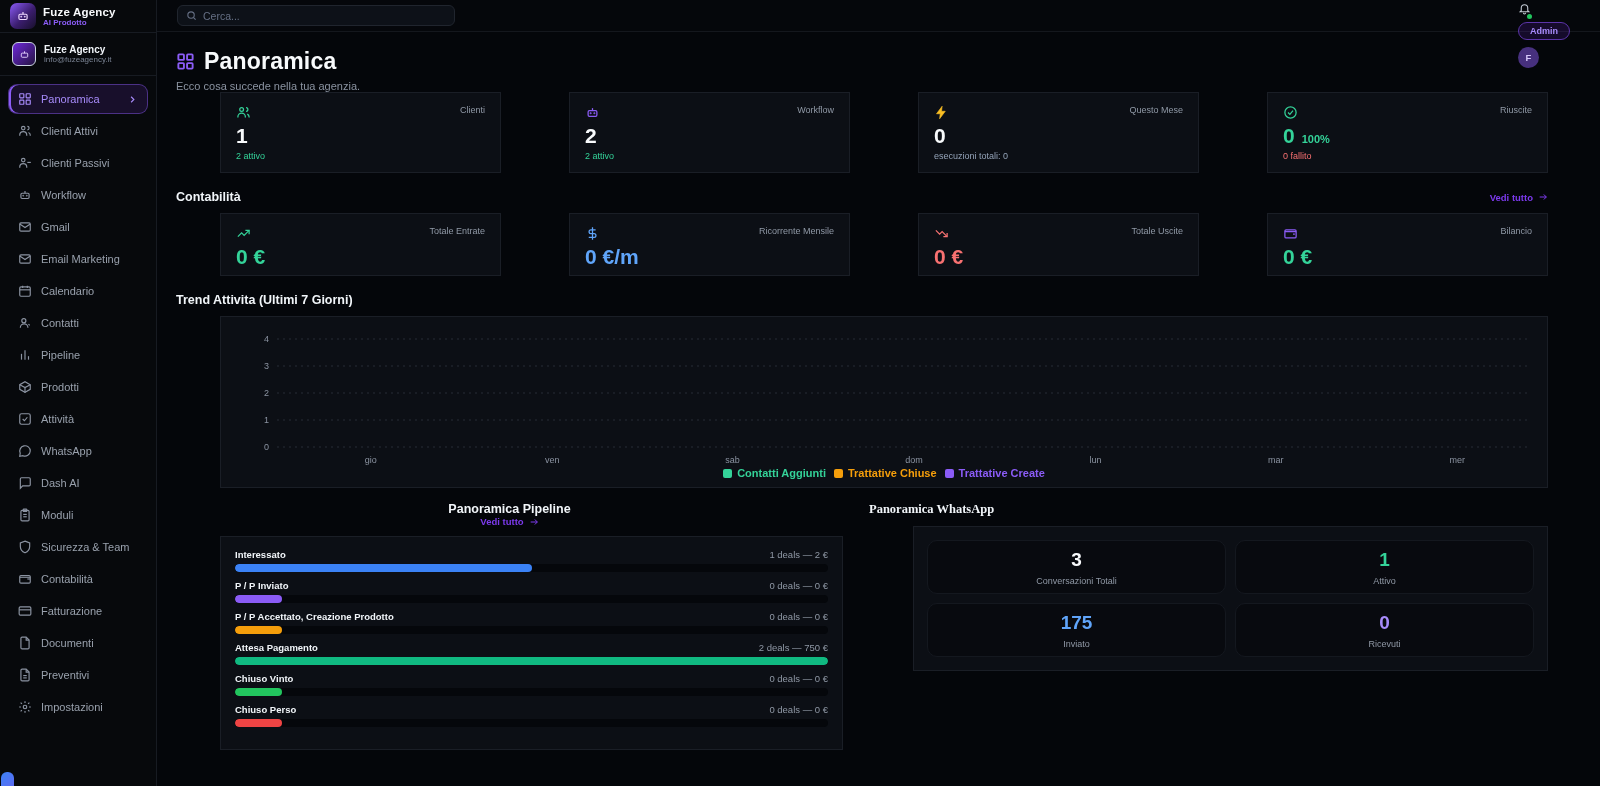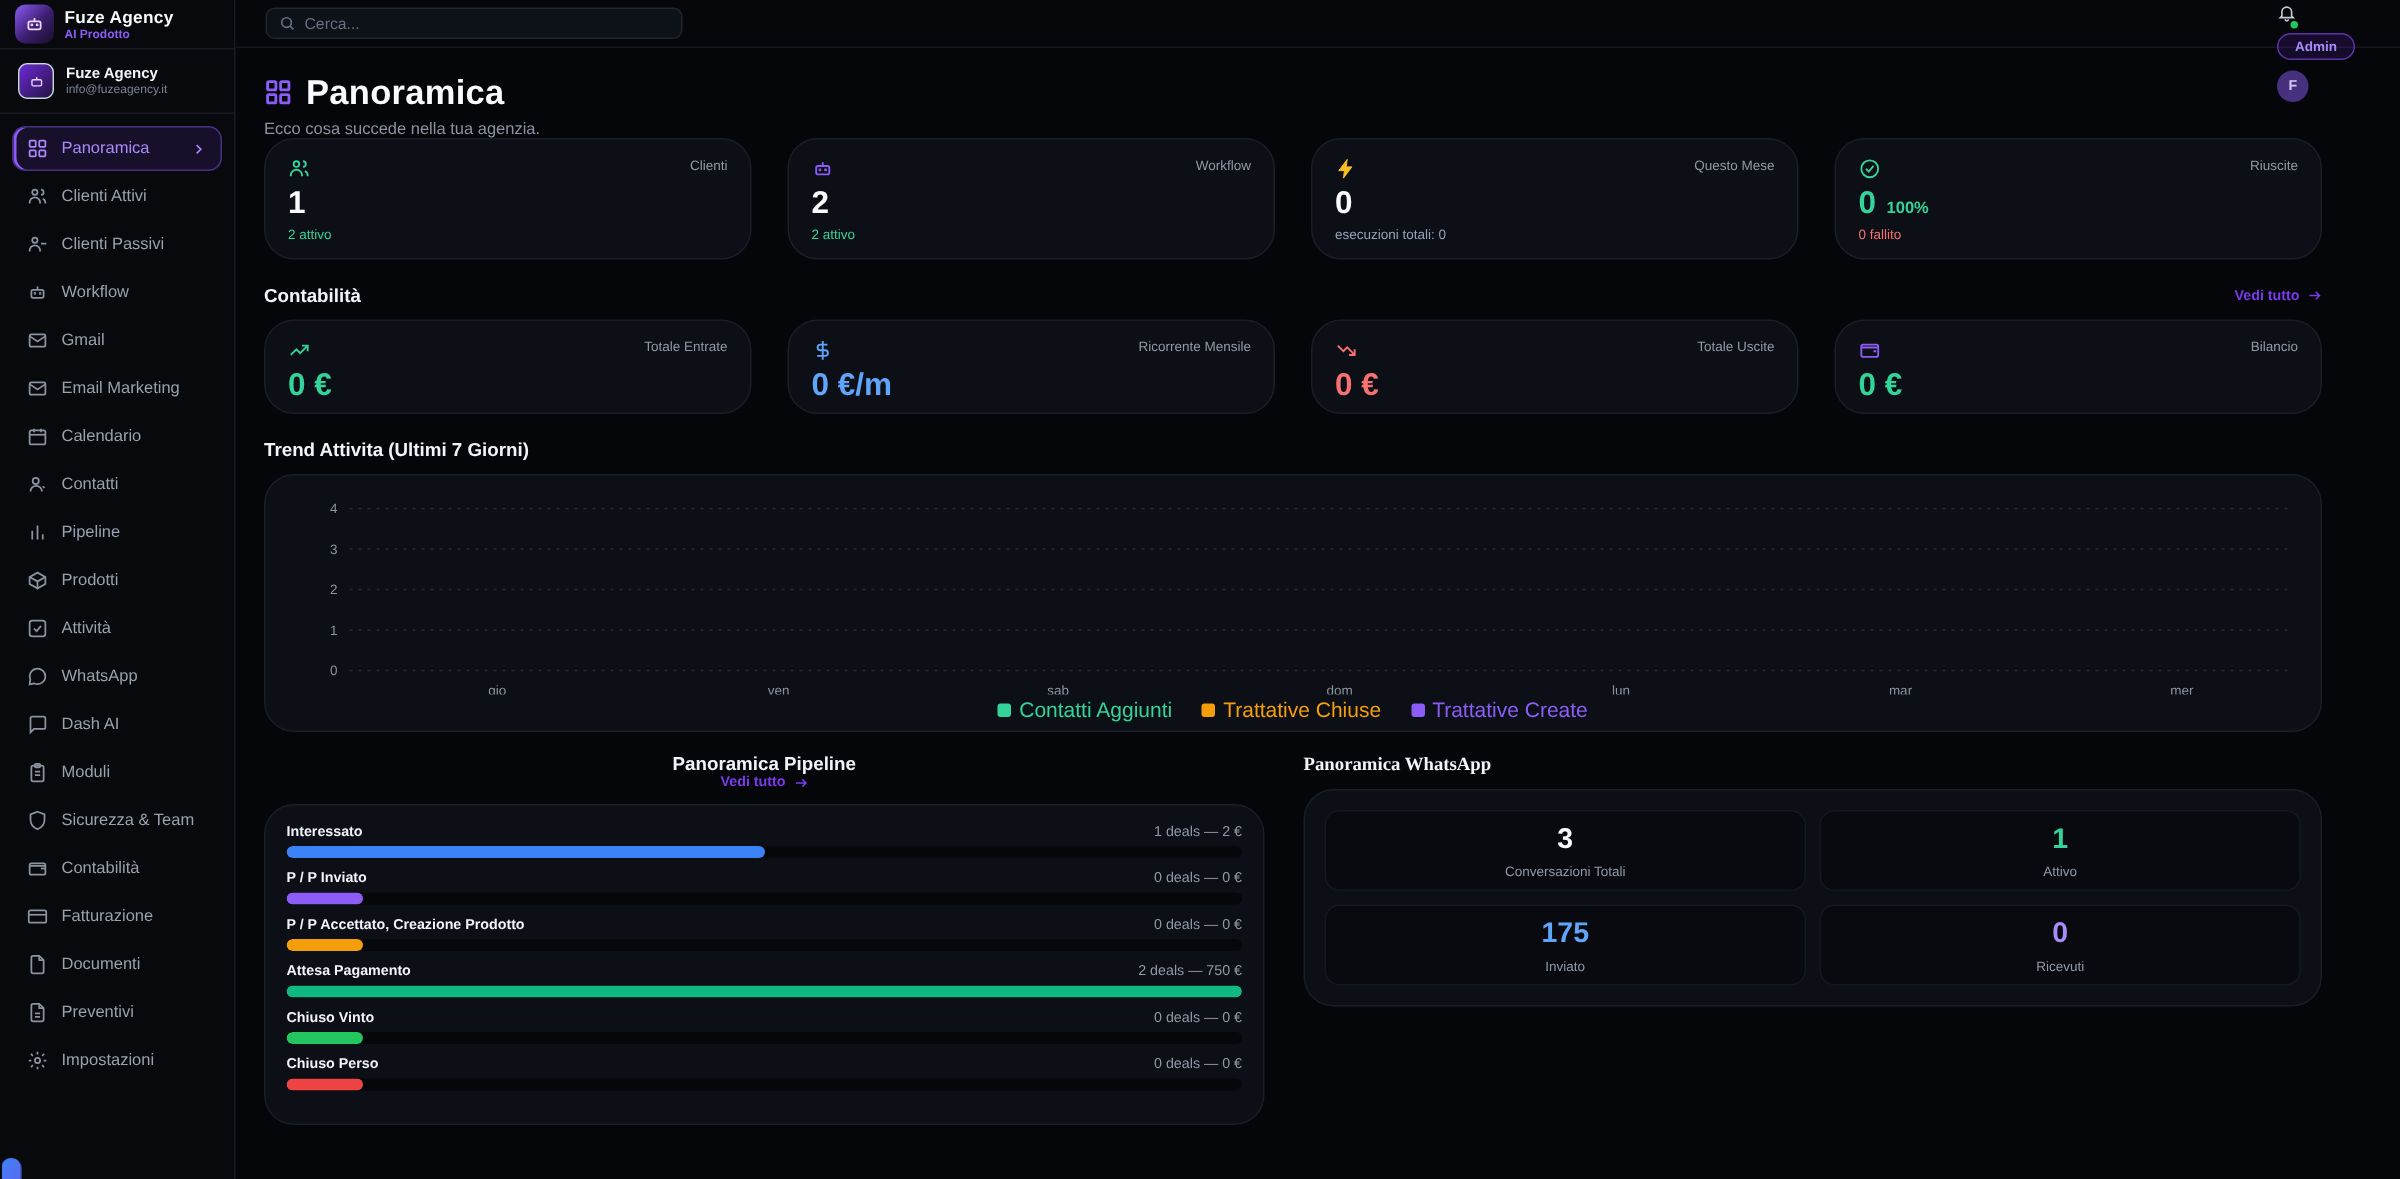--- a/index.html
+++ b/index.html
@@ -59,38 +59,38 @@
   .page-head { display:flex; align-items:center; gap:9px; }
   .page-title { font-size:23px; font-weight:800; color:#f8fafc; letter-spacing:.2px; }
   .page-sub { font-size:11px; color:#8b93a1; margin-top:5px; }
   .section-row { display:flex; align-items:center; justify-content:space-between;
     margin:17px 0 9px; }
   .section-title { font-size:12.5px; font-weight:700; color:#f1f5f9; }
   .see-all { display:flex; align-items:center; gap:5px; font-size:9.5px; font-weight:700;
     color:#7c3aed; text-decoration:none; cursor:pointer; }
 
   .cards4 { display:grid; grid-template-columns:repeat(4,1fr); gap:24px; }
-  .card { background:#0c0f15; border:1px solid #1a1e26; border-radius:20px; }
+  .card { background:#0c0f15; border:1px solid #1a1e26; border-radius:0;margin-left:44px; }
   .stat { padding:12px 15px; height:81px; }
   .stat.short { height:63px; }
   .card-top { display:flex; align-items:flex-start; justify-content:space-between; }
   .clabel { font-size:9px; color:#9099a6; }
   .cicon { display:flex; }
   .cvalue { font-size:21px; font-weight:800; margin-top:4px; display:flex;
     align-items:baseline; gap:7px; }
   .cvalue .suffix { font-size:11px; font-weight:700; }
   .csub { font-size:9px; margin-top:3px; }
 
   
   .chart-card { padding:8px 10px 6px; height:172px; display:flex; flex-direction:column; }
   .chart-svg { width:100%; height:140px; display:block; }
   .grid-line { stroke:#262c37; stroke-width:1; stroke-dasharray:2 4; }
   .tick { fill:#8b93a1; font-size:9px; }
   .xlab { fill:#8b93a1; font-size:9px; }
-  .legend { display:flex; justify-content:center; gap:20px; font-size:14px; font-weight:400;
+  .legend { display:flex; justify-content:center; gap:8px; font-size:11px; font-weight:700;
     margin-top:2px; }
   .legend-item { display:flex; align-items:center; gap:5px; }
   .swatch { width:9px; height:9px; border-radius:2px; display:inline-block; }
 
   
   .bottom { display:grid; grid-template-columns:667px 1fr; column-gap:26px; margin-top:14px; }
   .pipe-card { padding:12px 14px 14px; }
   .p-row { margin-bottom:8px; }
   .p-head { display:flex; justify-content:space-between; align-items:center; margin-bottom:4px; }
   .p-label { font-size:9.5px; font-weight:700; color:#f1f5f9; }

